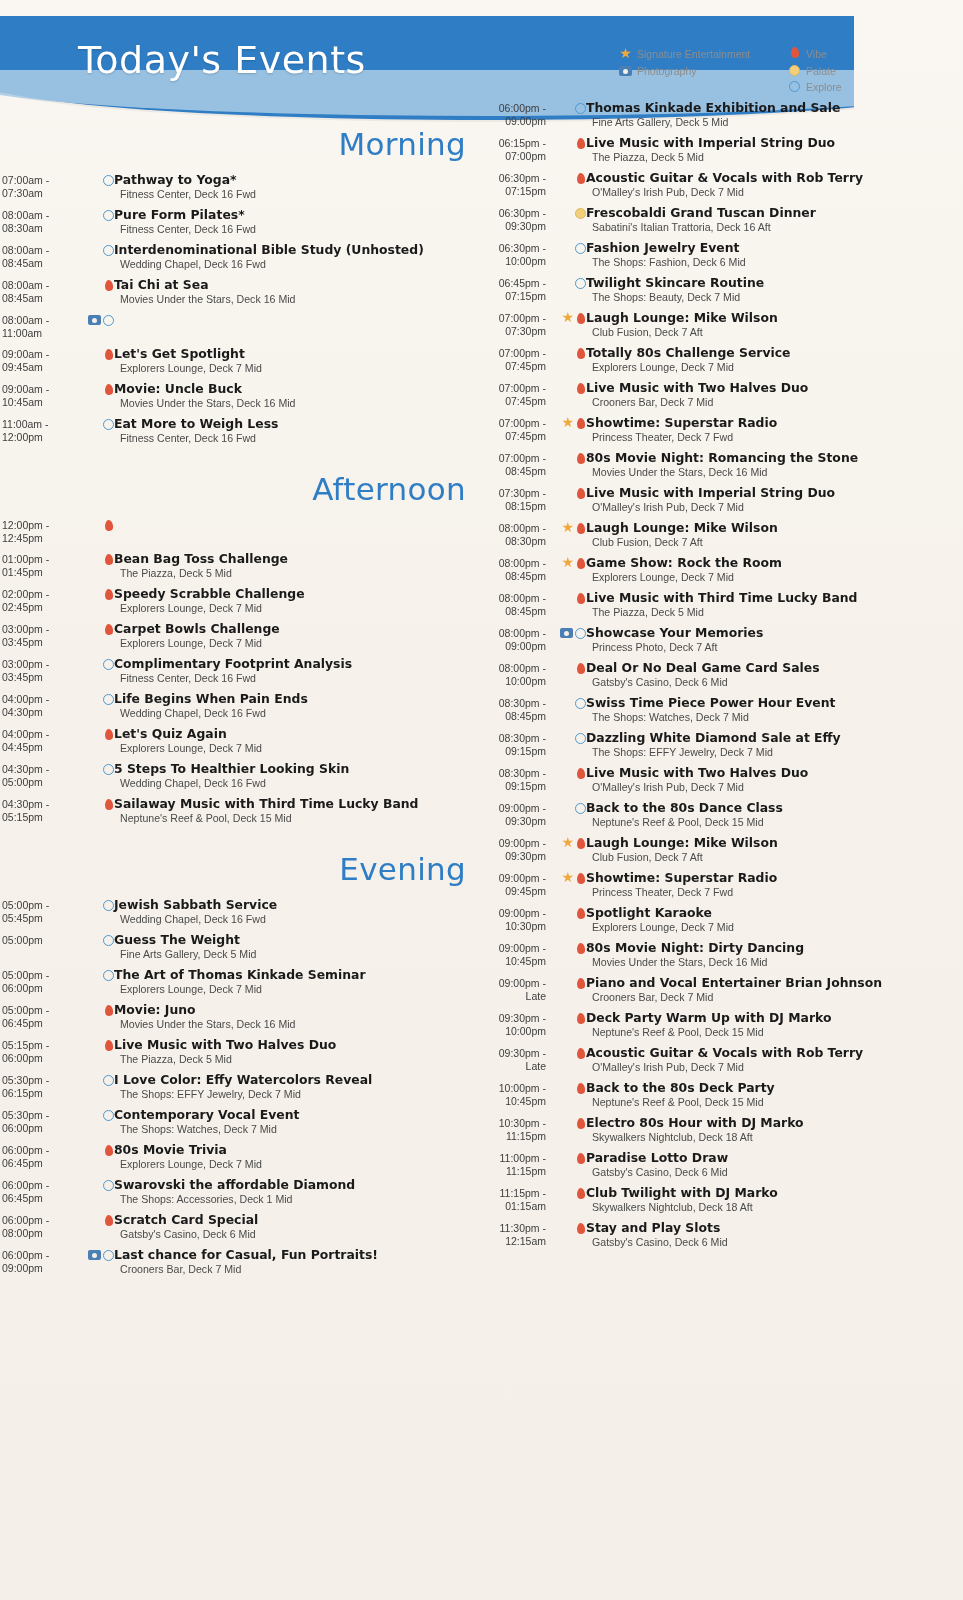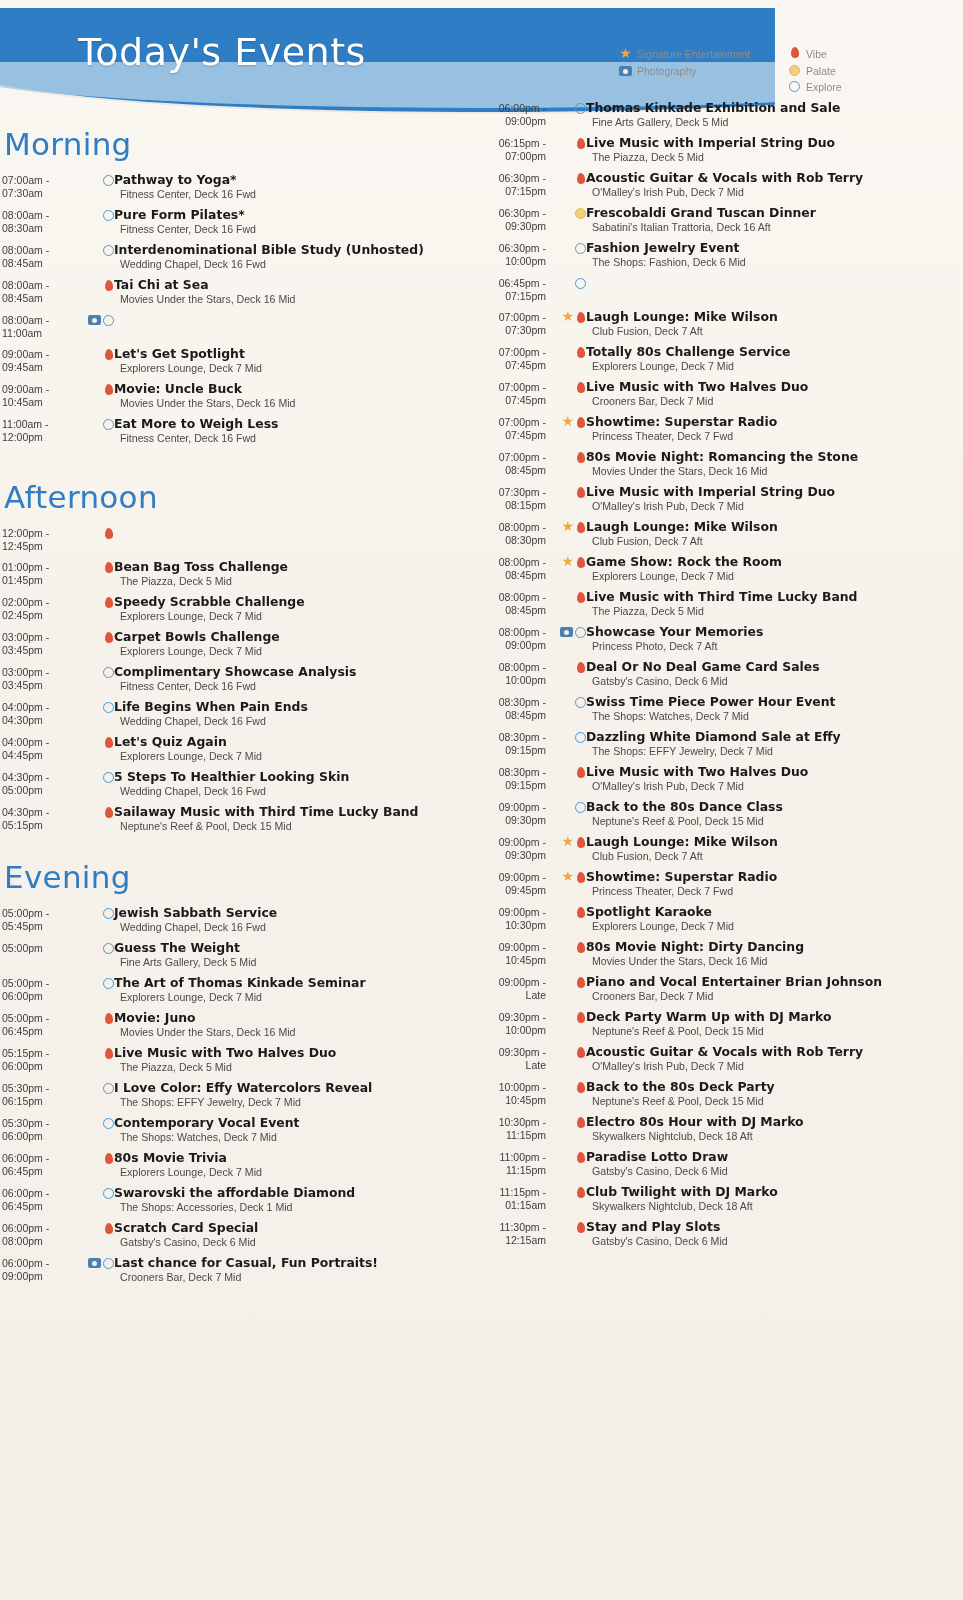--- a/index.html
+++ b/index.html
@@ -14,22 +14,22 @@
   .page {
     position: relative;
     width: 963px;
     height: 1600px;
     background: linear-gradient(180deg, #faf7f2 0%, #f6f2eb 40%, #f4f0e9 100%);
   }
 
   
   .banner {
     position: absolute;
-    top: 8px; left: 0;
-    width: 775px;
+    top: 16px; left: 0;
+    width: 854px;
     height: 118px;
     overflow: hidden;
   }
   .banner-blue {
     position: absolute;
     top: -46px; left: -30px;
     width: 1030px;
     height: 150px;
     background: #2f7dc4;
     border-radius: 0 0 50% 50% / 0 0 42px 42px;
@@ -90,22 +90,23 @@
     width: 497px;
   }
 
   .section-title {
     color: #2f7dc4;
     font-size: 31px;
     font-weight: 400;
     font-family: "DejaVu Sans", sans-serif;
     margin: 0 0 10px 4px;
     letter-spacing: .3px;
-  }
-  .section-title.afternoon { margin-top: 34px; }
+    text-align: right;
+  }
+  .section-title.afternoon { margin-top: 26px; }
   .section-title.evening { margin-top: 26px; }
 
   
   .event {
     display: flex;
     align-items: flex-start;
     margin-bottom: 6px;
     padding-left: 2px;
   }
   .ev-time {
@@ -349,21 +350,21 @@
               <div class="ev-title">Carpet Bowls Challenge</div>
               <div class="ev-loc">Explorers Lounge, Deck 7 Mid</div>
             </div>
           </div>
           <div class="event">
             <div class="ev-time">03:00pm -<br>03:45pm</div>
             <div class="ev-icons">
               <span class="ico"><span class="circ"></span></span>
             </div>
             <div class="ev-body">
-              <div class="ev-title">Complimentary Showcase Analysis</div>
+              <div class="ev-title">Complimentary Footprint Analysis</div>
               <div class="ev-loc">Fitness Center, Deck 16 Fwd</div>
             </div>
           </div>
           <div class="event">
             <div class="ev-time">04:00pm -<br>04:30pm</div>
             <div class="ev-icons">
               <span class="ico"><span class="circ"></span></span>
             </div>
             <div class="ev-body">
               <div class="ev-title">Life Begins When Pain Ends</div>
@@ -570,20 +571,24 @@
           <div class="ev-body">
             <div class="ev-title">Fashion Jewelry Event</div>
             <div class="ev-loc">The Shops: Fashion, Deck 6 Mid</div>
           </div>
         </div>
         <div class="event">
           <div class="ev-time">06:45pm -<br>07:15pm</div>
           <div class="ev-icons">
             <span class="ico"><span class="circ"></span></span>
           </div>
+          <div class="ev-body">
+            <div class="ev-title">Twilight Skincare Routine</div>
+            <div class="ev-loc">The Shops: Beauty, Deck 7 Mid</div>
+          </div>
         </div>
         <div class="event">
           <div class="ev-time">07:00pm -<br>07:30pm</div>
           <div class="ev-icons">
             <span class="ico"><span class="star">★</span></span>
             <span class="ico"><span class="flame"></span></span>
           </div>
           <div class="ev-body">
             <div class="ev-title">Laugh Lounge: Mike Wilson</div>
             <div class="ev-loc">Club Fusion, Deck 7 Aft</div>

